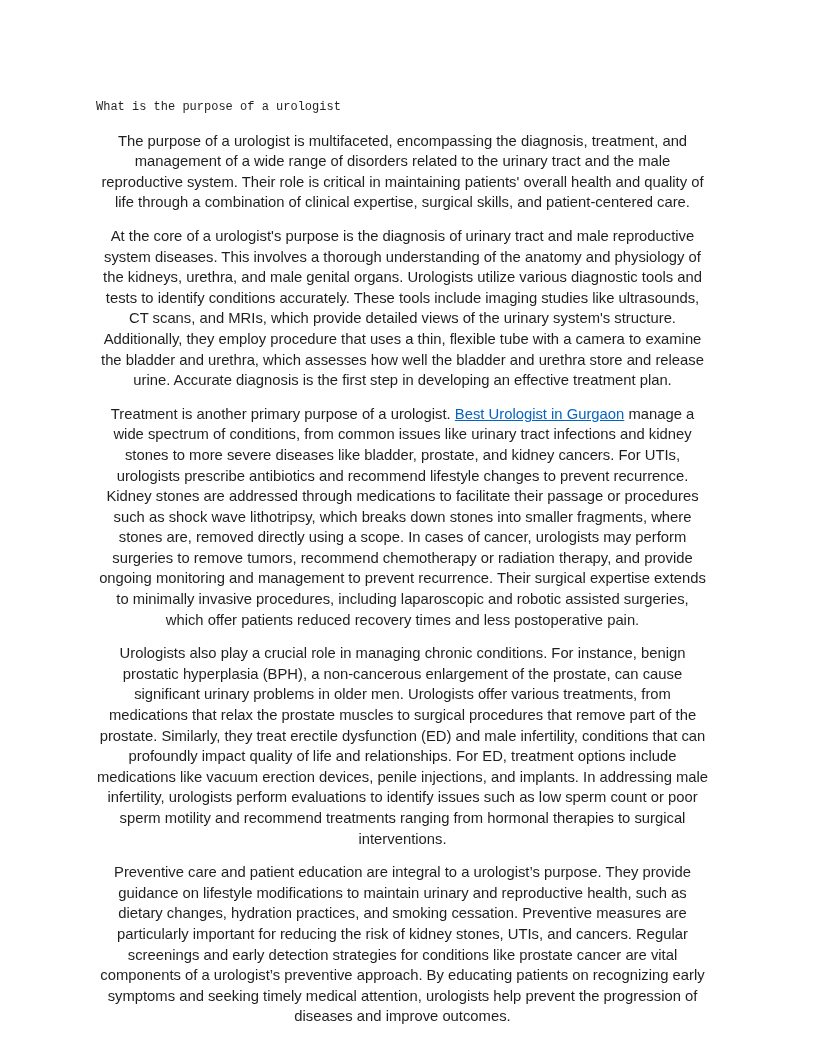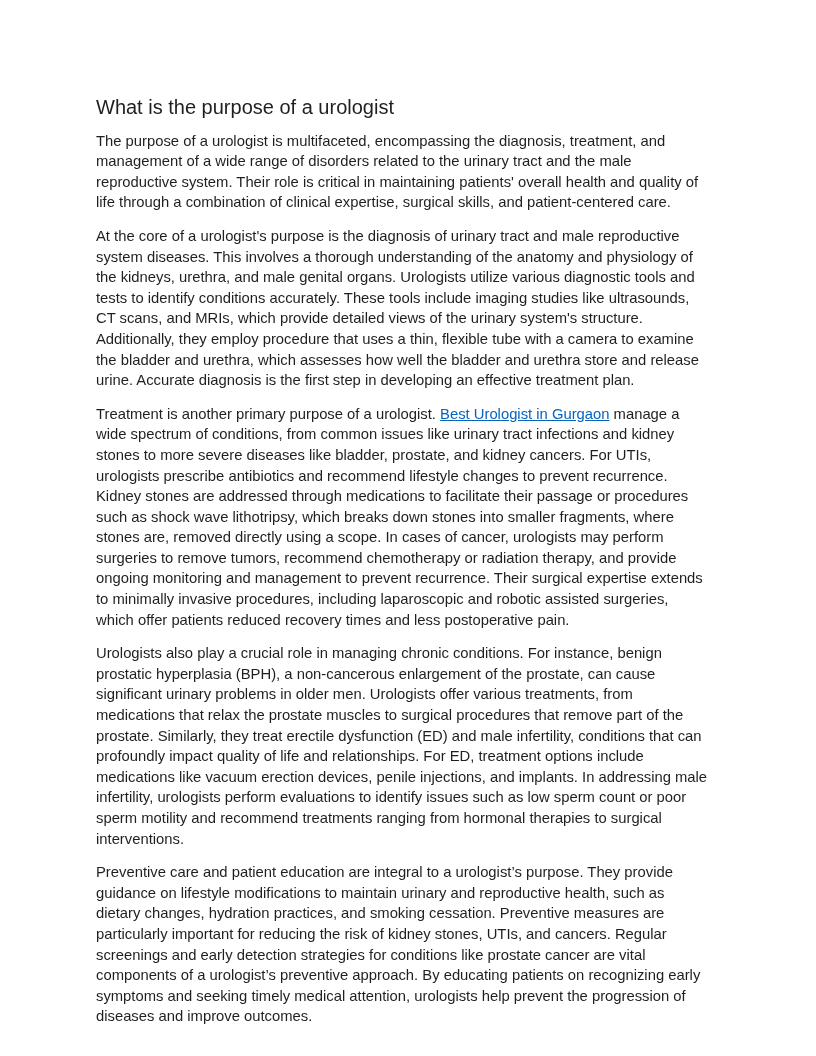--- a/index.html
+++ b/index.html
@@ -12,26 +12,28 @@
     height: 1056px;
     margin: 0 auto;
     background: #ffffff;
     padding: 97px 96px 96px 96px;
     color: #1f1f1f;
     font-size: 14.8px;
     line-height: 20.6px;
     text-align: left;
   }
   .doc-title {
-    font-size: 20px;
+    font-size: 12px;
     font-weight: normal;
     margin: 0 0 13px 0;
+    font-family: Liberation Mono, monospace;
   }
   .page p {
     margin: 0 11px 13px 0;
+    text-align: center;
   }
   .doc-link {
     font-weight: normal;
     text-decoration: underline;
     cursor: pointer;
   }
 </style>
 </head>
 <body>
 

